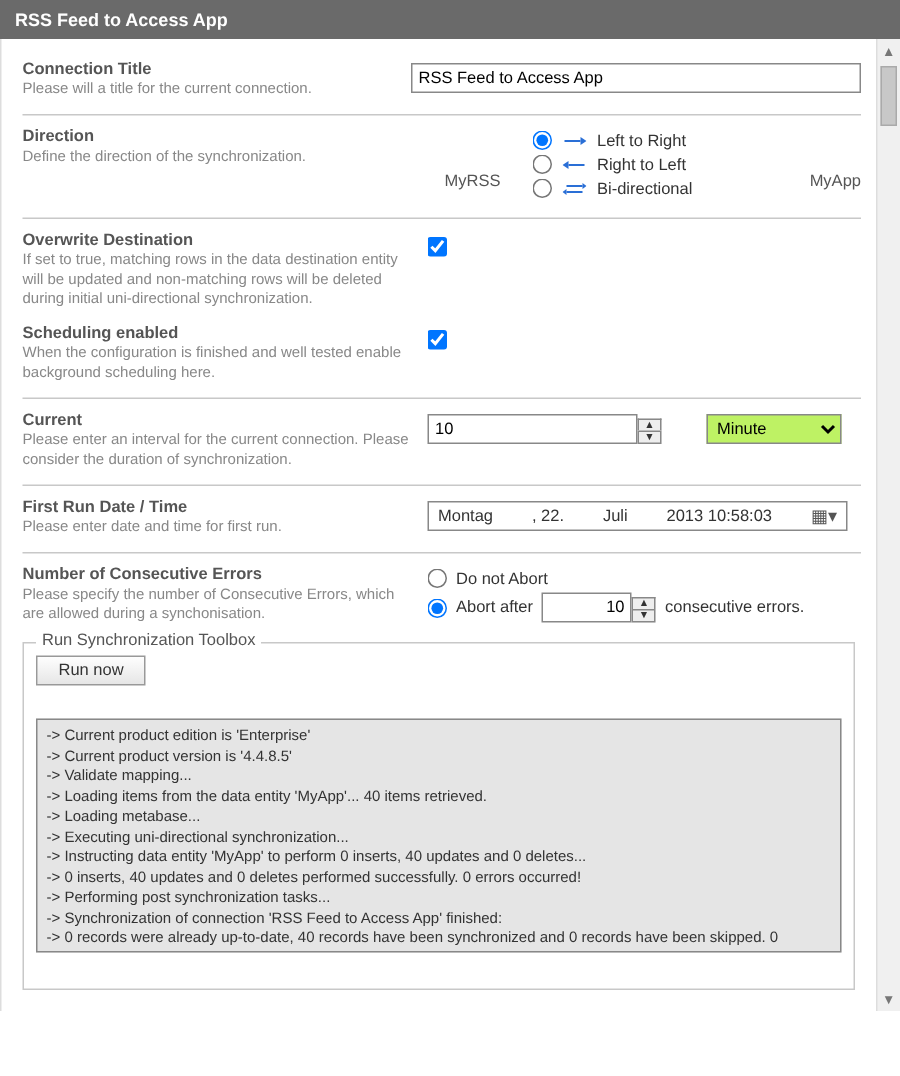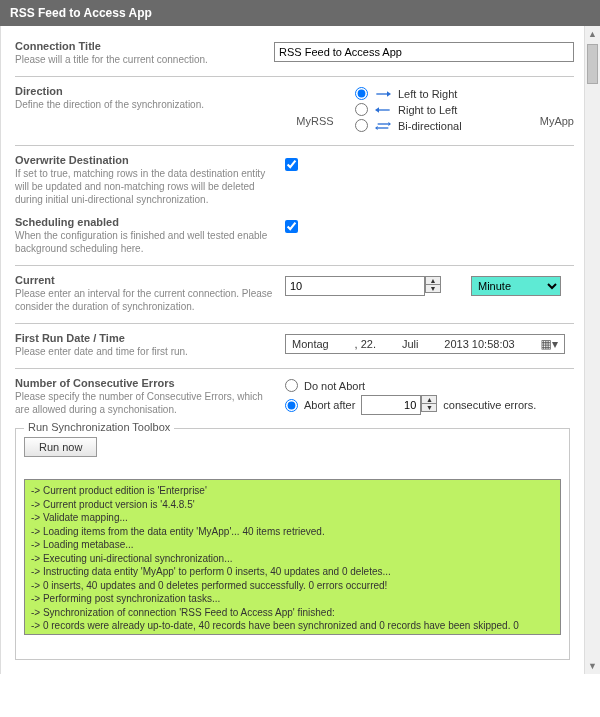--- a/index.html
+++ b/index.html
@@ -50,36 +50,36 @@
       width: 300px; height: 20px; border: 1px solid #888; padding: 2px 4px;
       font-size: 11px; font-family: inherit;
     }
     input[type="checkbox"] { margin-top: 2px; }
     .direction-area { display: flex; align-items: flex-start; gap: 10px; }
     .dir-source { width: 60px; text-align: center; color: #555; font-size: 11px; padding-top: 28px; }
     .dir-options { flex: 1; }
     .dir-opt { display: flex; align-items: center; gap: 7px; margin-bottom: 3px; color: #333; font-size: 11px; }
     .dir-opt svg { width: 16px; height: 12px; }
     .dir-target { width: 60px; text-align: right; color: #555; font-size: 11px; padding-top: 28px; }
-    .spin-wrap { display: inline-flex; align-items: flex-start; vertical-align: middle; }
+    .spin-wrap { display: inline-flex; align-items: flex-end; vertical-align: middle; }
     .spin-wrap input {
       width: 140px; height: 20px; border: 1px solid #888; padding: 2px 4px; font-size: 11px;
       text-align: left; font-family: inherit;
     }
     .spin-wrap.small input { width: 60px; text-align: right; }
     .spin-btns { display: flex; flex-direction: column; width: 16px; }
     .spin-btn {
       flex: 1; border: 1px solid #888; background: #eee;
       display: flex; align-items: center; justify-content: center;
       font-size: 7px; color: #333; cursor: pointer;
     }
     .spin-btn:first-child { border-bottom: none; }
     select {
       height: 20px; border: 1px solid #888; font-size: 11px; font-family: inherit;
-      padding: 1px 2px; background: #5eead4;
+      padding: 1px 2px; background: #bef264;
     }
     .datetime-box {
       display: flex; align-items: center; gap: 10px;
       border: 1px solid #888; padding: 2px 6px; height: 20px; width: 280px;
       font-size: 11px; color: #333; justify-content: space-between;
     }
     .datetime-box .cal-icon { font-size: 12px; color: #555; }
     .radio-row { display: flex; align-items: center; gap: 6px; margin-bottom: 3px; font-size: 11px; color: #333;}
     .radio-row input { margin: 0; }
     .groupbox {
@@ -89,21 +89,21 @@
     .groupbox-title {
       position: absolute; top: -8px; left: 8px; background: #fff;
       padding: 0 4px; font-size: 11px; color: #555;
     }
     .run-btn {
       border: 1px solid #999; background: linear-gradient(#fefefe,#e6e6e6);
       padding: 3px 14px; font-size: 11px; color: #333; cursor: pointer;
       margin-bottom: 22px;
     }
     .log-box {
-      border: 1px solid #888; background: #bef264; padding: 4px 6px;
+      border: 1px solid #888; background: #e5e5e5; padding: 4px 6px;
       font-size: 10px; color: #333; line-height: 1.35; height: 156px; overflow: hidden;
     }
     .abort-line { display: flex; align-items: center; gap: 6px; flex-wrap: wrap; }
   </style>
 </head>
 <body>
 
 <div class="titlebar">RSS Feed to Access App</div>
 
 <div class="scroll-area">

